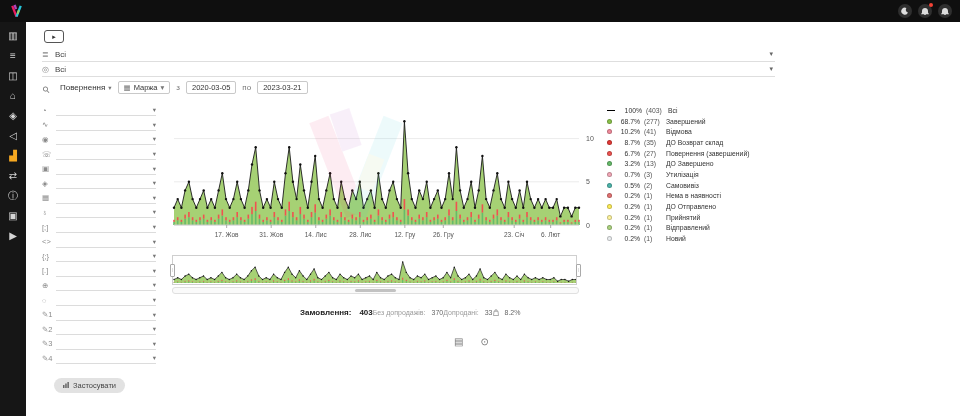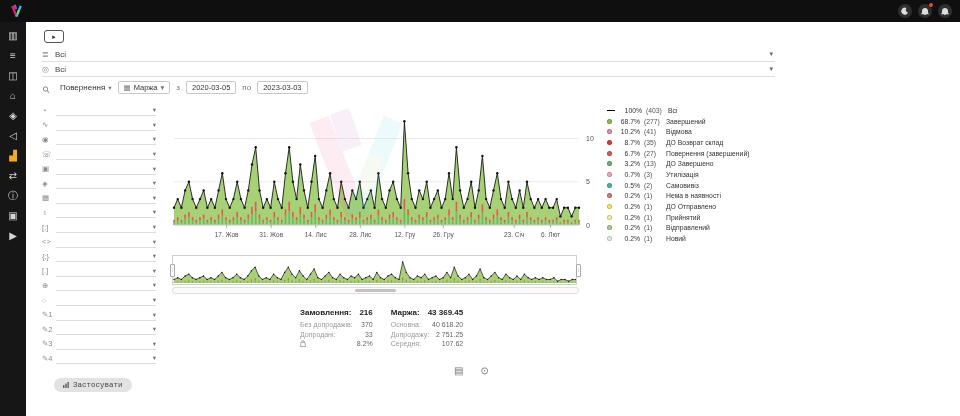--- a/index.html
+++ b/index.html
@@ -28,40 +28,40 @@
   .sel-inline .caret{font-size:6.5px;color:#777}
   .box{border:1px solid #c9c9c9;border-radius:2px;padding:1px 5px;display:flex;align-items:center;gap:3px;font-size:7.5px;color:#333;background:#fff;cursor:pointer}
   .dim{color:#777}
   
   .cols{display:flex;margin-top:6px}
   .filter-col{flex:0 0 120px;width:120px;padding-right:6px}
   .f-row{display:flex;align-items:center;height:14.6px}
   .f-ic2{width:14px;font-size:7.5px;color:#8a8a8a}
   .f-select{flex:1;border-bottom:1px solid #dcdcdc;height:12px;display:flex;align-items:flex-end;justify-content:flex-end;cursor:pointer}
   .f-select .caret{font-size:6.5px;color:#777;line-height:10px}
-  .apply{margin:12px 0 0 12px;background:#e2e2e2;border:none;border-radius:9px;padding:3px 9px;font-size:7.5px;color:#444;display:flex;align-items:center;gap:4px;cursor:pointer;font-family:Liberation Mono, monospace}
+  .apply{margin:12px 0 0 12px;background:#e2e2e2;border:none;border-radius:9px;padding:3px 9px;font-size:7.5px;color:#444;display:flex;align-items:center;gap:4px;cursor:pointer;font-family:Liberation Sans, sans-serif}
   
   .chart-area{flex:1;position:relative;padding-left:10px}
   svg{font-family:"Liberation Sans",sans-serif}
   .watermark{position:absolute;left:128px;top:0;width:132px;height:132px;opacity:.08;pointer-events:none}
   .legend{position:absolute;left:445px;top:2px;width:178px;font-size:6.8px}
   .lg-row{display:flex;align-items:center;height:10.7px;cursor:pointer}
   .lg-dot{width:5px;height:5px;border-radius:50%;margin-right:4px;border:1px solid rgba(0,0,0,.22);flex:0 0 5px}
   .lg-line{width:8px;height:1.5px;background:#000;margin-right:3px;flex:0 0 8px}
   .lg-pct{width:24px;text-align:right;margin-right:4px;color:#333;flex:0 0 24px}
   .lg-cnt{width:22px;color:#555;flex:0 0 22px}
   .lg-lbl{color:#333;white-space:nowrap}
   .nav-wrap{margin-top:8px;width:407px;position:relative}
   #nav-chart{border:1px solid #cfcfcf;display:block;background:#fff}
   .nav-handle{position:absolute;top:9px;width:5px;height:13px;background:#fff;border:1px solid #aaa;border-radius:1px;font-size:5px;color:#888;line-height:11px;text-align:center;cursor:ew-resize}
   .scrollbar{margin-top:2px;height:7px;border:1px solid #e0e0e0;background:#fafafa;border-radius:3px;position:relative;cursor:pointer}
   .sb-handle{position:absolute;left:45%;width:10%;top:1px;height:3px;background:#c2c2c2;border-radius:2px;cursor:grab}
   
   .stats{display:flex;gap:18px;margin:14px 0 0 128px;font-size:7px}
-  .stat-col{display:flex;flex-direction:column}
+  .stat-col{display:flex;flex-direction:row}
   .stat-head{display:flex;justify-content:space-between;gap:8px;font-size:8px;font-weight:bold;color:#222;margin-bottom:3px}
   .stat-sub{display:flex;justify-content:space-between;gap:6px;color:#9a9a9a;height:9.5px;align-items:center}
   .stat-sub-v{color:#666}
   .bottom-icons{display:flex;gap:17px;margin:16px 0 0 282px;color:#777;font-size:10px}
   .bottom-icons span{cursor:pointer}
 </style>
 </head>
 <body>
 
 <div class="screen">
@@ -134,21 +134,21 @@
           <span class="caret">▾</span>
         </span>
         <span class="box">
           <span class="dim">▦</span>
           <span>Маржа</span>
           <span class="caret dim">▾</span>
         </span>
         <span class="dim">з</span>
         <span class="box">2020-03-05</span>
         <span class="dim">по</span>
-        <span class="box">2023-03-03</span>
+        <span class="box">2023-03-21</span>
       </div>
 
       <div class="cols">
 
         <aside class="filter-col">
           <div id="filter-rows">
               <div class="f-row">
                 <span class="f-ic2">◔</span>
                 <span class="f-select">
                   <span class="caret">▾</span>
@@ -1054,56 +1054,38 @@
             <div class="nav-handle" style="right:-2px">⁞</div>
             <div class="scrollbar">
               <div class="sb-handle"></div>
             </div>
           </div>
 
           <div class="stats" id="stats">
               <div class="stat-col">
                 <div class="stat-head">
                   <span class="stat-label">Замовлення:</span>
-                  <span class="stat-value">216</span>
+                  <span class="stat-value">403</span>
                 </div>
                 <div class="stat-sub">
                   <span>Без допродажів:</span>
                   <span class="stat-sub-v">370</span>
                 </div>
                 <div class="stat-sub">
                   <span>Допродані:</span>
                   <span class="stat-sub-v">33</span>
                 </div>
                 <div class="stat-sub">
                   <span class="bag"><svg width="6" height="7" viewBox="0 0 6 7">
                       <path d="M1 2.2 h4 l0.5 4.3 h-5 z" fill="none" stroke="#888" stroke-width="0.7"></path>
                       <path d="M2 2.2 V1.6 a1 1 0 0 1 2 0 v0.6" fill="none" stroke="#888" stroke-width="0.7"></path>
                     </svg></span>
                   <span class="stat-sub-v">8.2%</span>
                 </div>
               </div>
-              <div class="stat-col">
-                <div class="stat-head">
-                  <span class="stat-label">Маржа:</span>
-                  <span class="stat-value">43 369.45</span>
-                </div>
-                <div class="stat-sub">
-                  <span>Основна:</span>
-                  <span class="stat-sub-v">40 618.20</span>
-                </div>
-                <div class="stat-sub">
-                  <span>Допродажу:</span>
-                  <span class="stat-sub-v">2 751.25</span>
-                </div>
-                <div class="stat-sub">
-                  <span>Середня:</span>
-                  <span class="stat-sub-v">107.62</span>
-                </div>
-              </div>
             </div>
 
           <div class="bottom-icons" id="bottom-icons">
               <span>▤</span>
               <span>⊙</span>
             </div>
         </section>
       </div>
     </main>
   </div>

